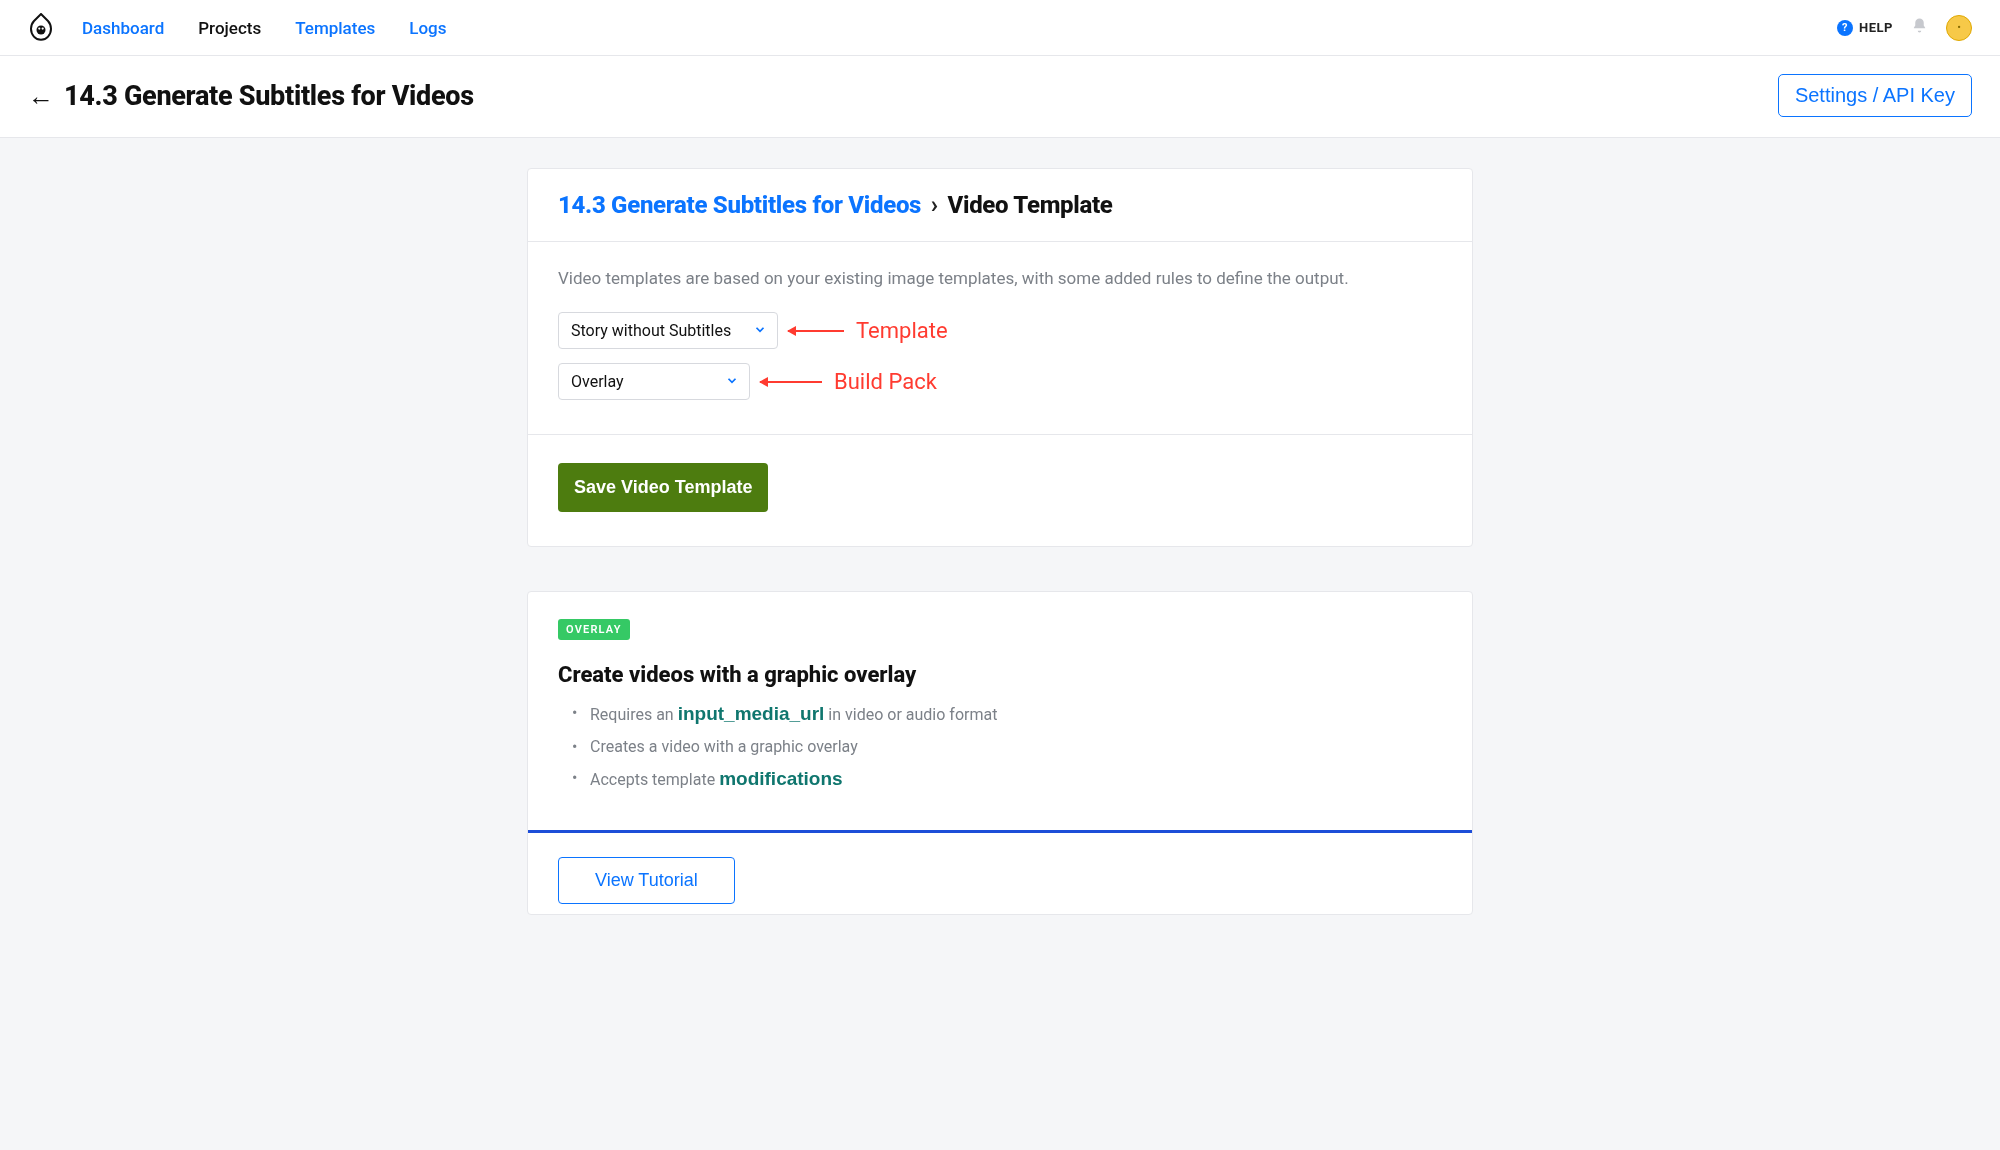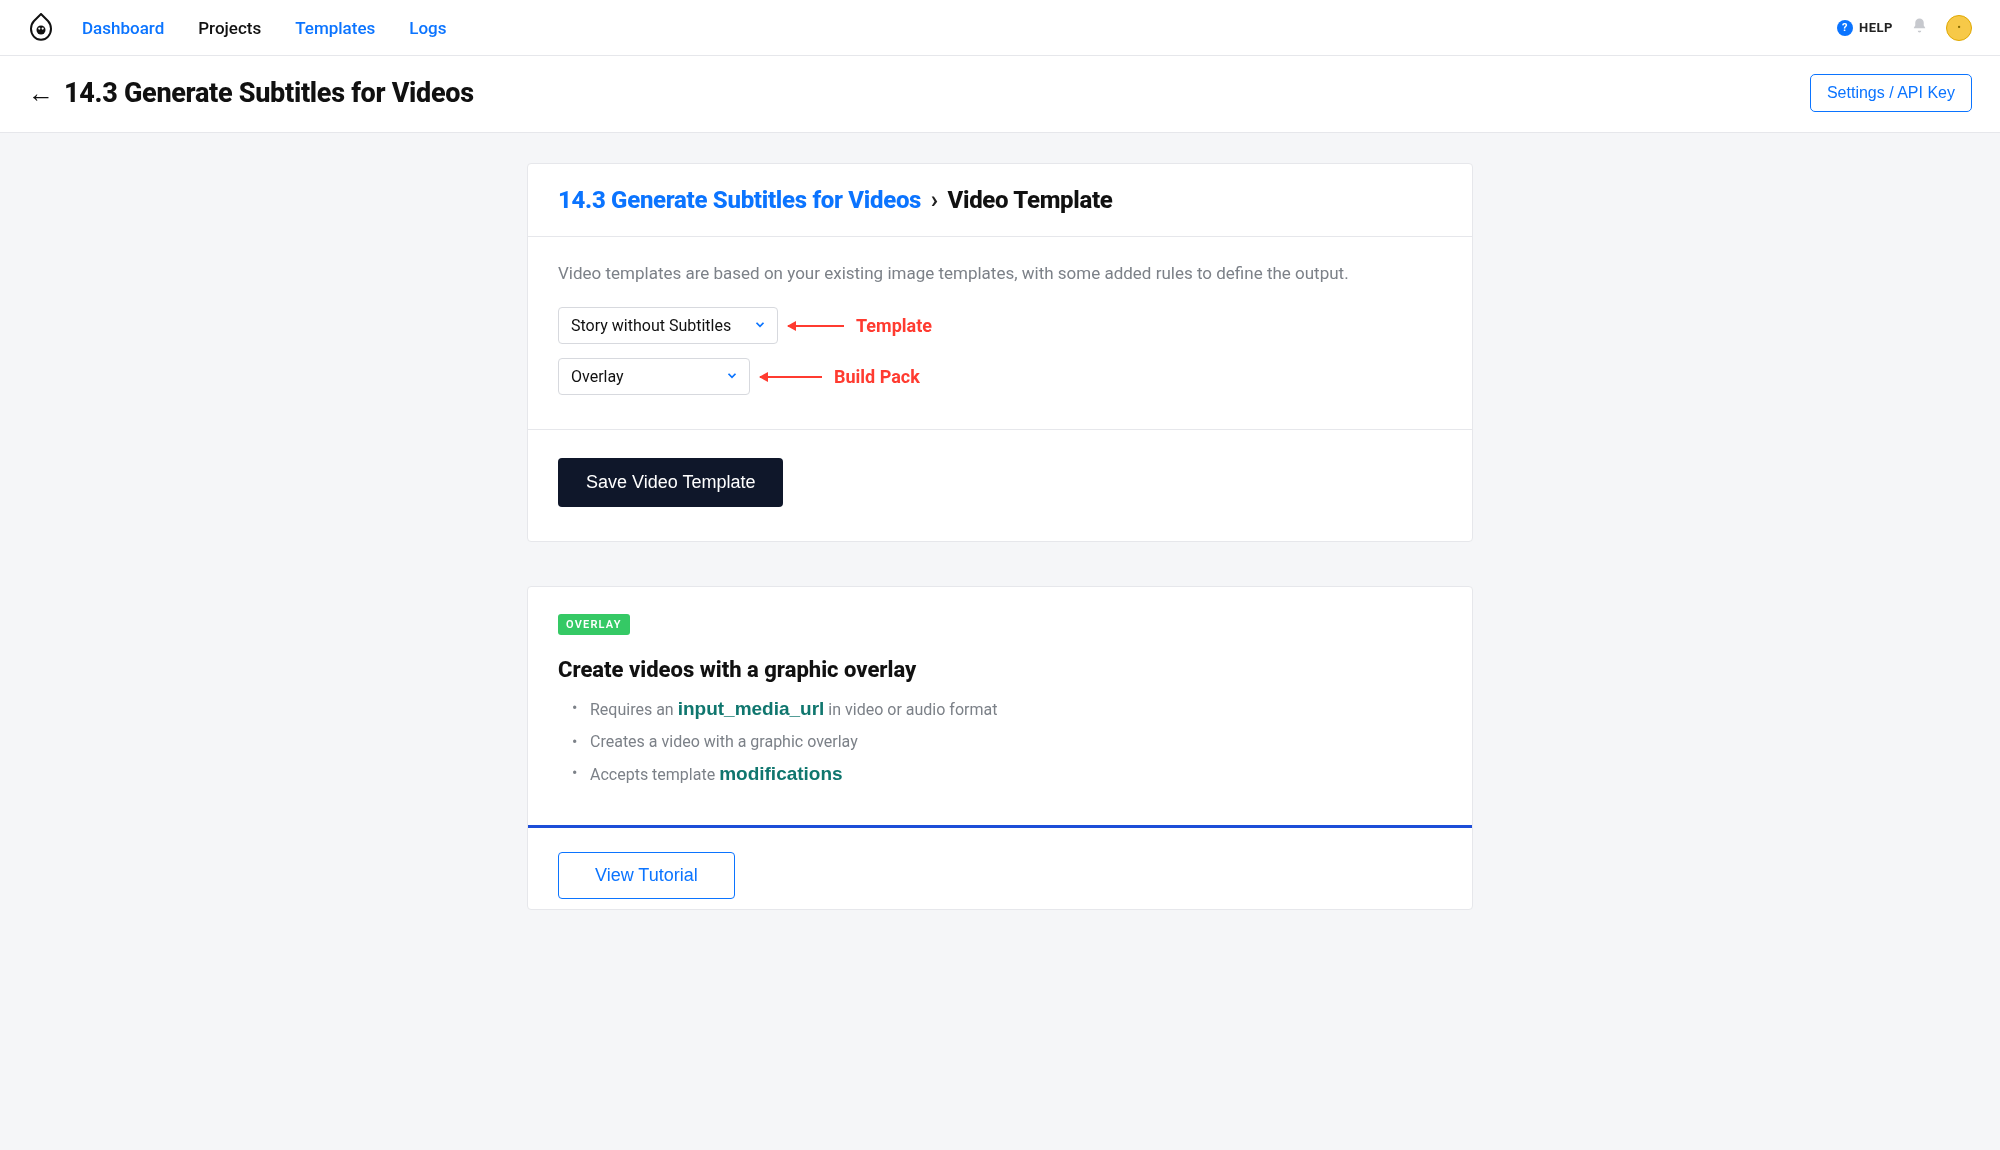--- a/index.html
+++ b/index.html
@@ -92,21 +92,21 @@
     font-weight: 800;
     letter-spacing: -0.3px;
   }
   .subheader .spacer { flex: 1; }
   .settings-btn {
     border: 1px solid #0b74ff;
     color: #0b74ff;
     background: #fff;
     border-radius: 5px;
     padding: 9px 16px;
-    font-size: 16px;
+    font-size: 20px;
     font-weight: 500;
     cursor: pointer;
   }
   .content {
     max-width: 946px;
     margin: 30px auto 0 auto;
     padding-bottom: 40px;
   }
   .card {
     background: #fff;
@@ -174,35 +174,35 @@
   .annotation .arrow-line::before {
     content: '';
     position: absolute;
     left: -1px; top: -4px;
     border-top: 5px solid transparent;
     border-bottom: 5px solid transparent;
     border-right: 9px solid #ff3b30;
   }
   .annotation .label {
     color: #ff3b30;
-    font-weight: 700;
-    font-size: 18px;
+    font-weight: 400;
+    font-size: 22px;
     margin-left: 12px;
   }
   .card-footer {
     padding: 28px 30px 34px 30px;
   }
   .primary-btn {
-    background: #0f172a;
+    background: #4d7c0f;
     color: #fff;
     border: none;
     border-radius: 4px;
-    padding: 14px 28px;
+    padding: 14px 16px;
     font-size: 18px;
-    font-weight: 400;
+    font-weight: 700;
     cursor: pointer;
   }
   .outline-btn {
     background: #fff;
     color: #0b74ff;
     border: 1px solid #0b74ff;
     border-radius: 4px;
     padding: 12px 36px;
     font-size: 18px;
     font-weight: 500;

